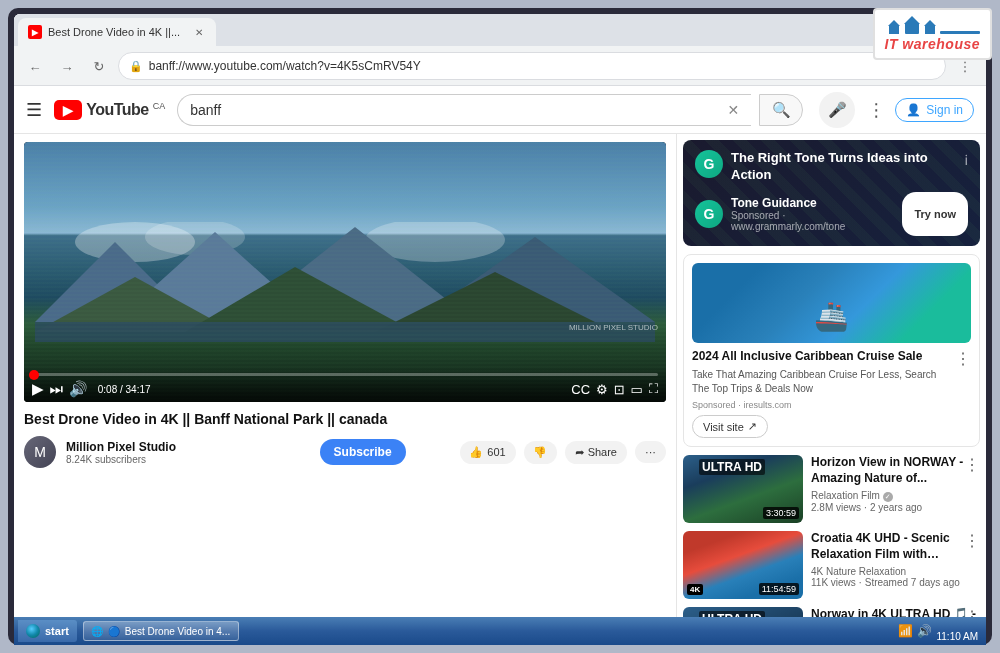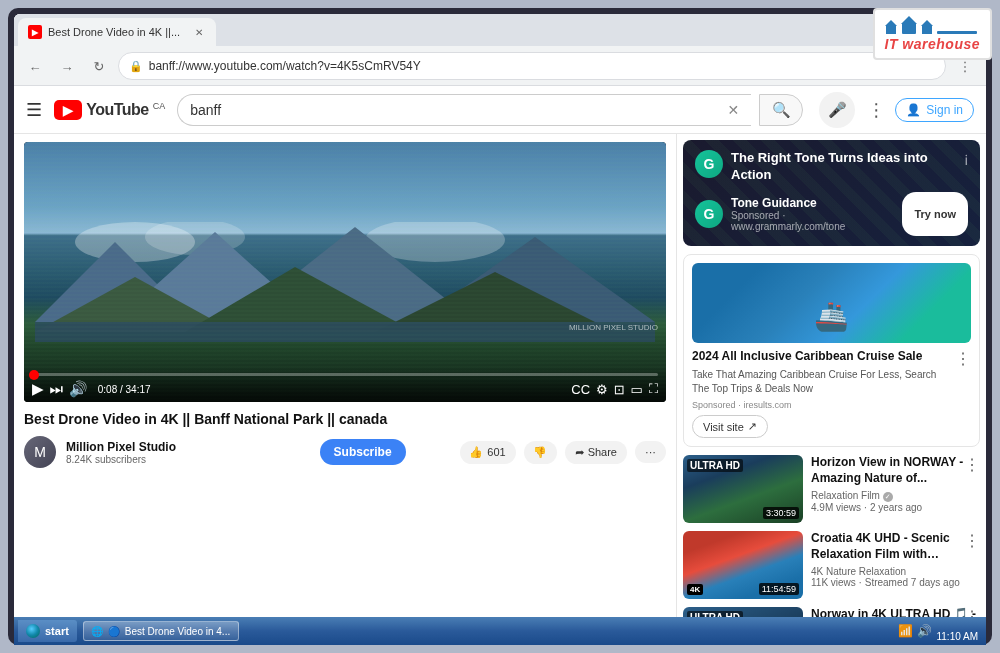--- a/index.html
+++ b/index.html
@@ -685,24 +685,24 @@
       background: rgba(0,0,0,0.8);
       color: #fff;
       font-size: 9px;
       padding: 1px 3px;
       border-radius: 2px;
     }
 
     .ultra-hd-badge {
       position: absolute;
       top: 4px;
-      left: 4px;
+      left: 16px;
       background: rgba(0,0,0,0.6);
       color: #fff;
-      font-size: 10px;
+      font-size: 12px;
       font-weight: bold;
       padding: 1px 3px;
       border-radius: 2px;
     }
 
     .video-item-info {
       flex: 1;
       min-width: 0;
     }
 
@@ -814,21 +814,21 @@
       position: absolute;
       top: 8px;
       right: 8px;
       background: #fff;
       border: 2px solid #e0e0e0;
       border-radius: 4px;
       padding: 6px 10px;
       z-index: 200;
       display: flex;
       flex-direction: column;
-      align-items: flex-start;
+      align-items: flex-end;
     }
 
     .it-houses {
       display: flex;
       gap: 4px;
       align-items: flex-end;
       margin-bottom: 2px;
     }
 
     .it-house {
@@ -1077,21 +1077,21 @@
               <div class="thumb-norway">
                 <div class="ultra-hd-badge">ULTRA HD</div>
                 <div class="thumb-time">3:30:59</div>
               </div>
             </div>
             <div class="video-item-info">
               <div class="video-item-title">Horizon View in NORWAY - Amazing Nature of...</div>
               <div class="video-item-channel">
                 Relaxation Film <span class="verified-check">✓</span>
               </div>
-              <div class="video-item-meta">4.9M views · 2 years ago</div>
+              <div class="video-item-meta">2.8M views · 2 years ago</div>
             </div>
             <span class="video-item-more">⋮</span>
           </div>
 
           <div class="video-list-item">
             <div class="video-thumb">
               <div class="thumb-croatia">
                 <div class="thumb-4k-badge">4K</div>
                 <div class="thumb-time">11:54:59</div>
               </div>

